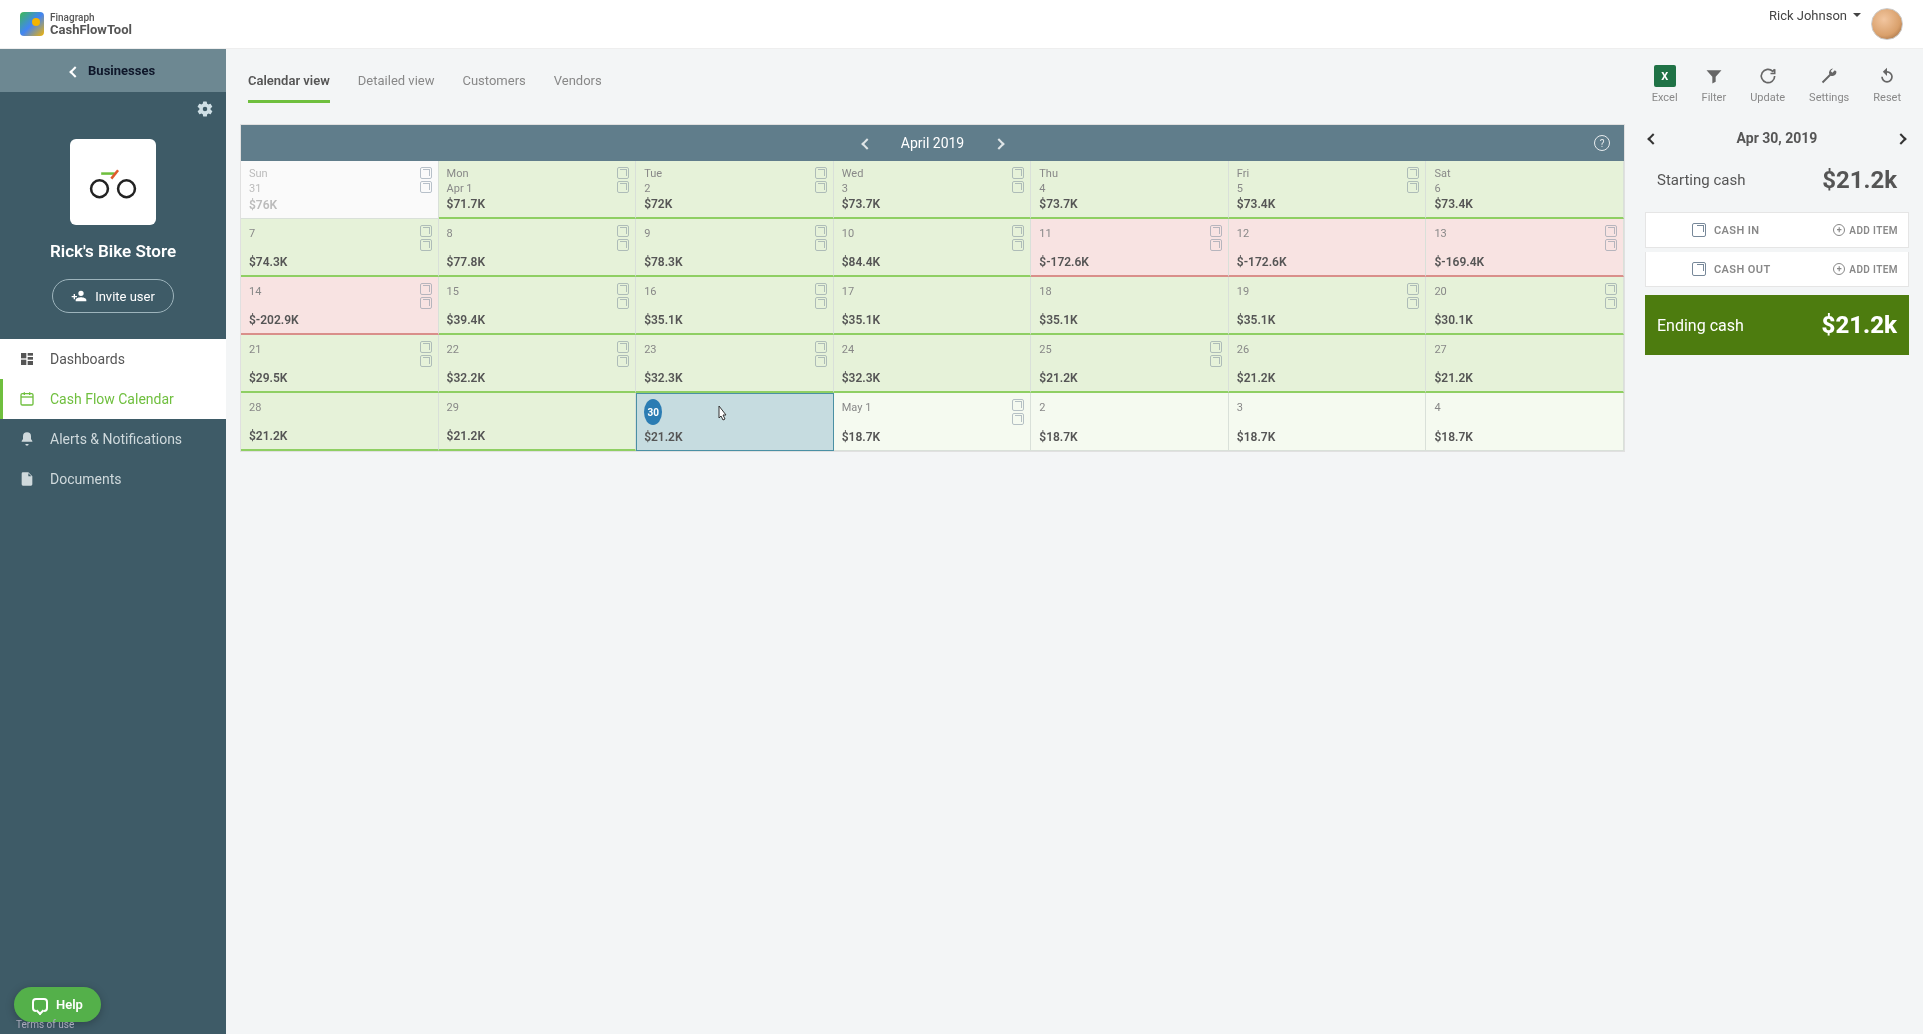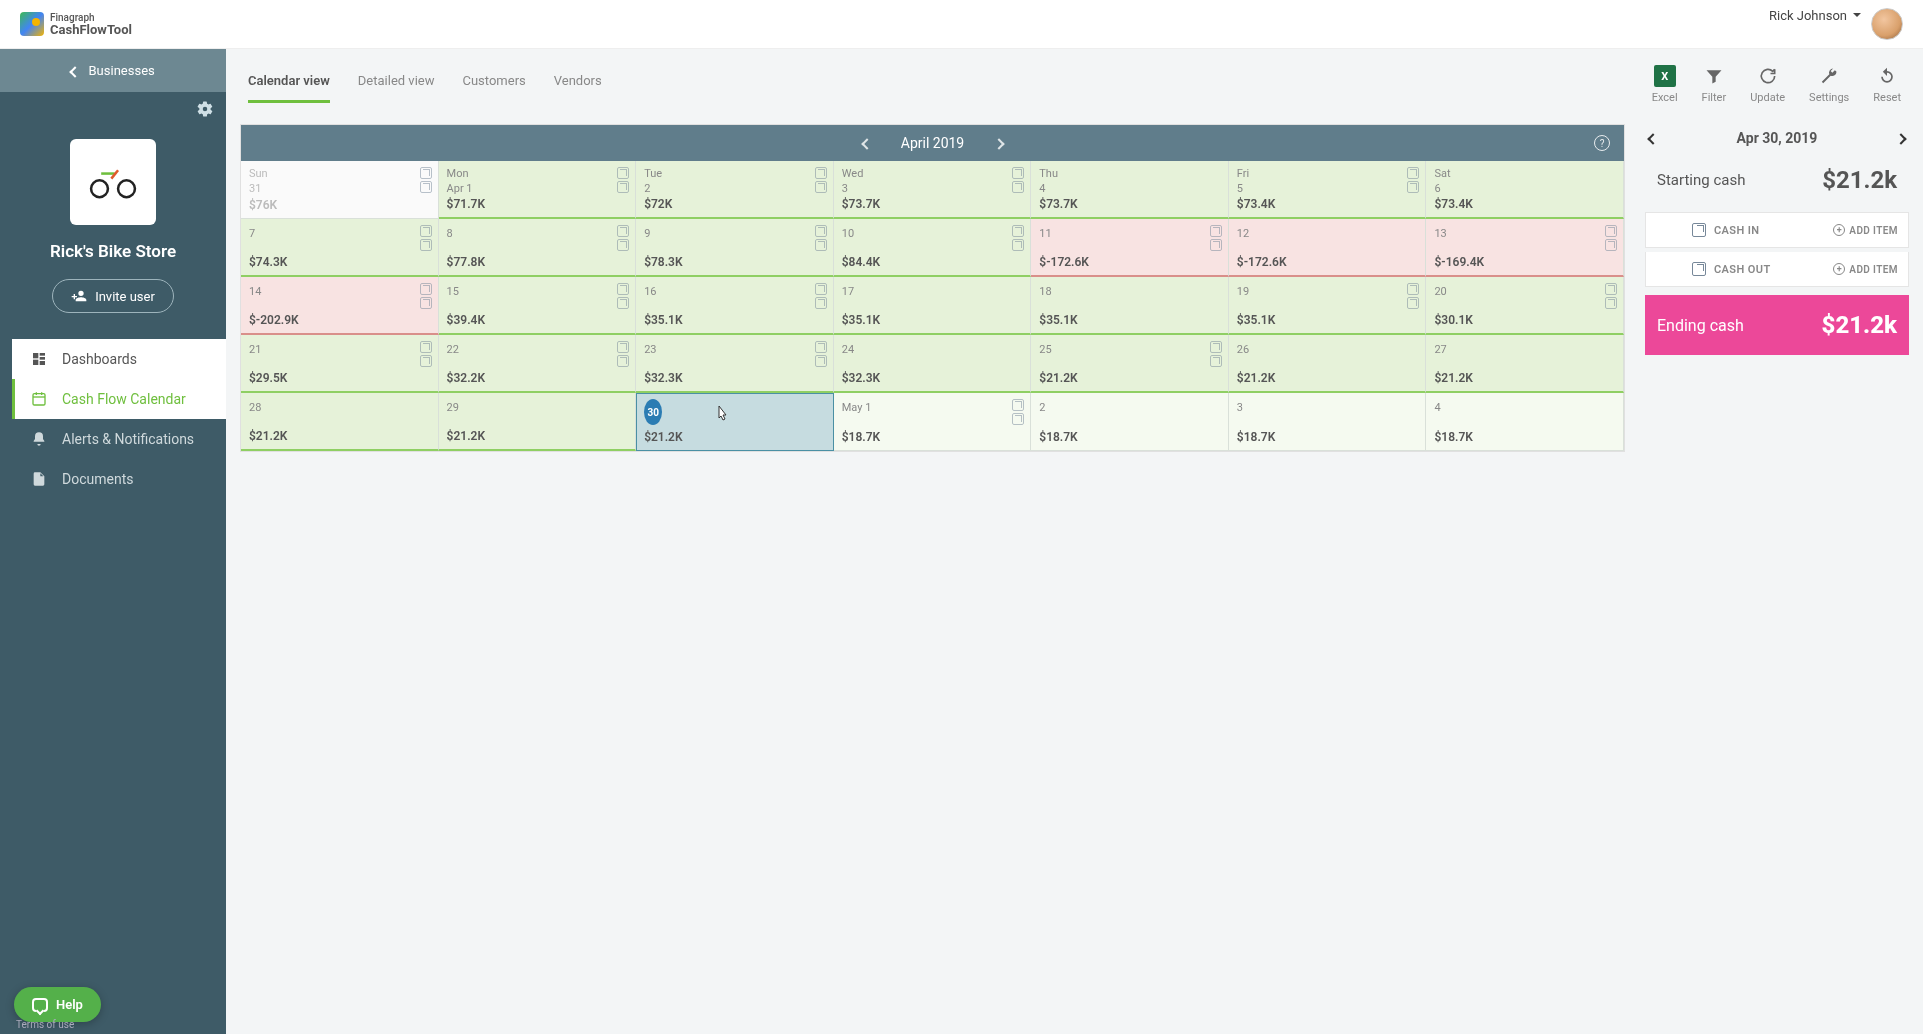--- a/index.html
+++ b/index.html
@@ -18,28 +18,28 @@
 .caret-down::after{content:"";display:inline-block;border:4px solid transparent;border-top-color:#444;margin-left:6px;vertical-align:middle;}
 .avatar { width: 32px; height: 32px; border-radius: 50%; background: radial-gradient(circle at 40% 35%, #f2c6a0 0%, #d9a06b 60%, #8a5a33 100%); border:1px solid #ccc;}
 
 
 .body { display: flex; flex:1; min-height:0;}
 
 
 .sidebar { width: 226px; background:#3e5b67; display:flex; flex-direction:column; color:#fff; }
 .side-top { background:#6d8892; text-align:center; position:relative; padding:14px 0;}
 .side-top .chev-left{display:inline-block;width:8px;height:8px;border-left:2px solid #fff;border-bottom:2px solid #fff;transform:rotate(45deg);margin-right:6px;vertical-align:middle;}
-.side-top-label{font-weight:400;color:#ffffff;}
+.side-top-label{font-weight:700;color:#0f172a;}
 .gear-row{display:flex;justify-content:flex-end;padding:8px 12px;color:#cfe0e6;}
 .side-card{background:#3e5b67;text-align:center;padding:10px 20px 20px;}
 .biz-logo{width:86px;height:86px;background:#fff;border-radius:6px;margin:0 auto 16px;display:flex;align-items:center;justify-content:center;}
 .biz-logo svg{width:54px;height:40px;}
 .biz-name{color:#fff;font-weight:600;font-size:17px;margin-bottom:18px;}
 .invite-btn{display:inline-flex;align-items:center;gap:8px;border:1px solid #9db4bc;border-radius:20px;padding:8px 18px;color:#fff;font-size:13px;cursor:pointer;}
-.nav{margin-top:6px;padding-left:12px;}
+.nav{margin-top:6px;}
 .nav-item{display:flex;align-items:center;gap:14px;padding:12px 18px;color:#cfd9dc;cursor:pointer;font-size:14px;}
 .nav-item.active{background:#fff;color:#6fbf3e;border-left:3px solid #6fbf3e;padding-left:15px;}
 .nav-item.on-white{background:#fff;color:#555;}
 .nav-item .ic{width:18px;display:flex;justify-content:center;}
 
 
 .main{flex:1;background:#f3f5f6;display:flex;flex-direction:column;min-width:0;}
 .sub-header{display:flex;justify-content:space-between;align-items:flex-start;padding:16px 22px 0;}
 .tabs{display:flex;gap:28px;}
 .tab{padding:8px 0 12px;font-size:13px;color:#888;cursor:pointer;}
@@ -85,21 +85,21 @@
 .rp-row.starting{background:transparent;padding:4px 12px 14px;}
 .rp-row .lbl{font-size:15px;}
 .rp-row .val{font-size:24px;font-weight:700;}
 .rp-sub{display:flex;justify-content:space-between;align-items:center;padding:10px 10px;border:1px solid #e5e5e5;background:#fff;}
 .rp-sub+.rp-sub{border-top:none;}
 .rp-sub .sublab{display:flex;align-items:center;gap:8px;font-size:11px;letter-spacing:0.4px;font-weight:600;color:#888;padding-left:36px;}
 .rp-sub .add{display:flex;align-items:center;gap:4px;font-size:10px;letter-spacing:0.4px;color:#888;cursor:pointer;font-weight:600;}
 .sub-ic{width:14px;height:14px;border:1px solid #789;border-radius:2px;position:relative;}
 .sub-ic::after{content:"";position:absolute;width:6px;height:6px;border-top:1px solid #789;border-right:1px solid #789;top:1px;right:1px;}
 .plus-circ{width:12px;height:12px;border:1px solid #888;border-radius:50%;display:flex;align-items:center;justify-content:center;font-size:9px;line-height:8px;}
-.rp-ending{background:#ec4899;color:#fff;display:flex;justify-content:space-between;align-items:center;padding:16px 12px;margin-top:4px;}
+.rp-ending{background:#4d7c0f;color:#fff;display:flex;justify-content:space-between;align-items:center;padding:16px 12px;margin-top:4px;}
 .rp-ending .lbl{font-size:16px;}
 .rp-ending .val{font-size:24px;font-weight:800;}
 
 
 .help-btn{position:fixed;bottom:12px;left:14px;background:#54b04a;color:#fff;border-radius:24px;padding:10px 18px;display:flex;align-items:center;gap:8px;font-size:13px;font-weight:600;box-shadow:0 2px 8px rgba(0,0,0,0.25);cursor:pointer;}
 .help-btn .bub{width:16px;height:14px;border:2px solid #fff;border-radius:4px;position:relative;}
 .help-btn .bub::after{content:"";position:absolute;width:4px;height:4px;border-left:2px solid #fff;border-bottom:2px solid #fff;bottom:-4px;left:3px;transform:rotate(-45deg);background:#54b04a;}
 .terms{position:fixed;bottom:4px;left:16px;font-size:10px;color:#aab;}
 
 

